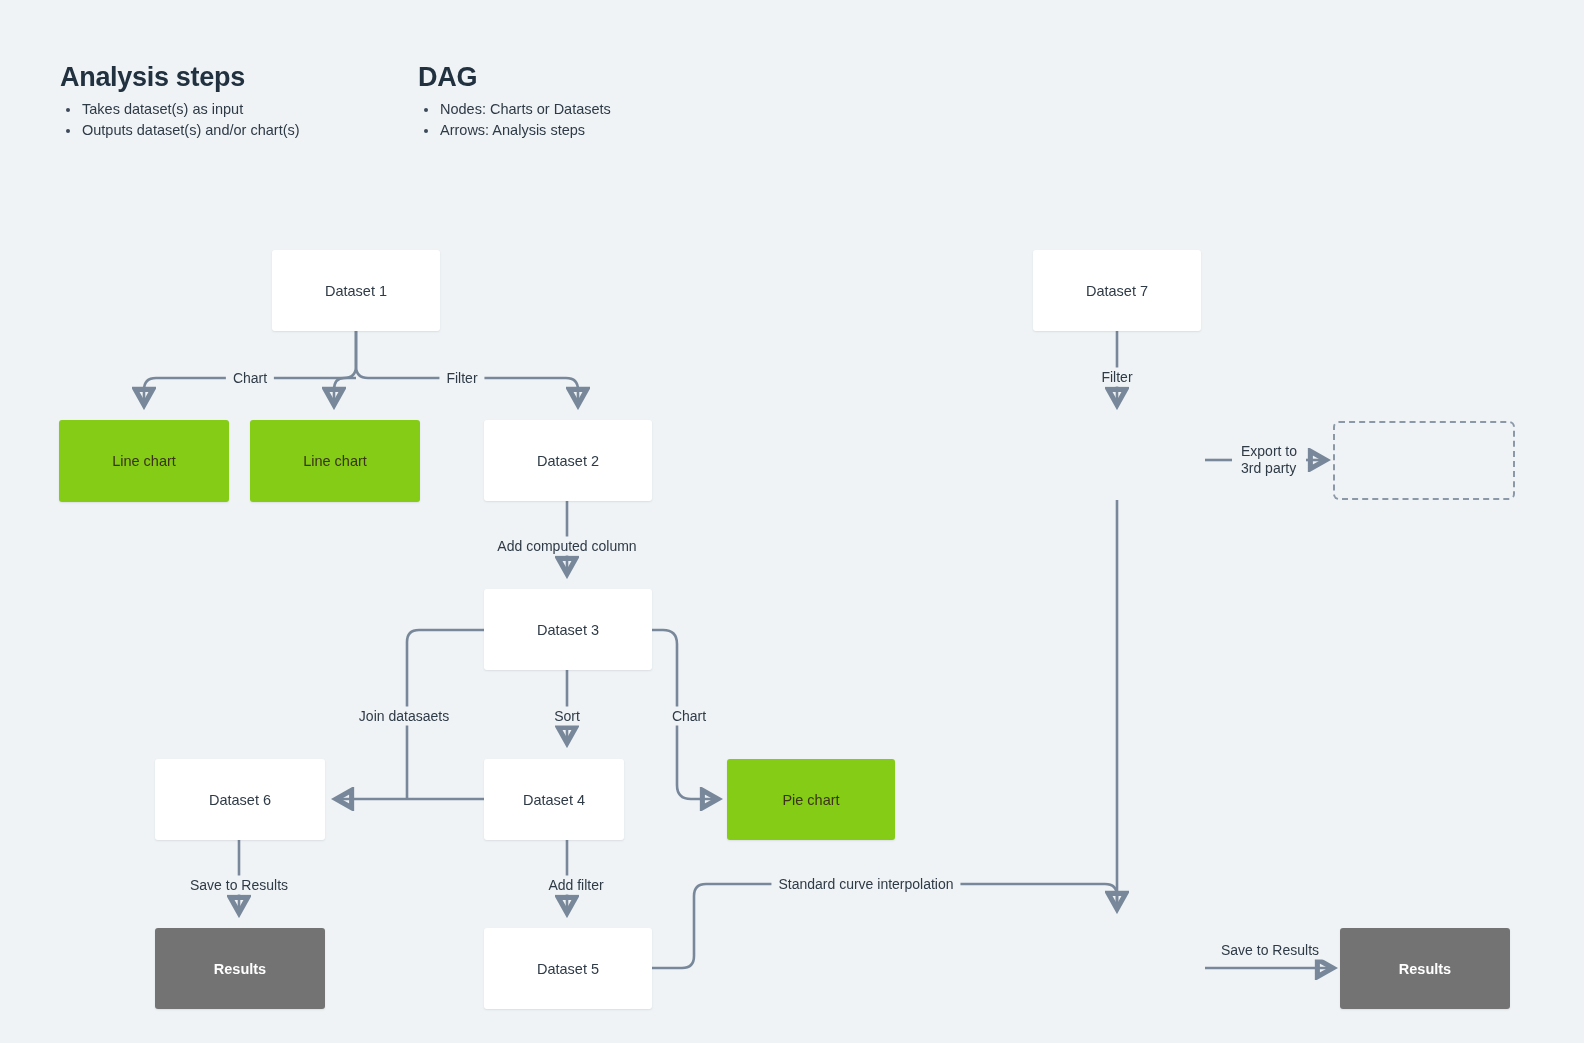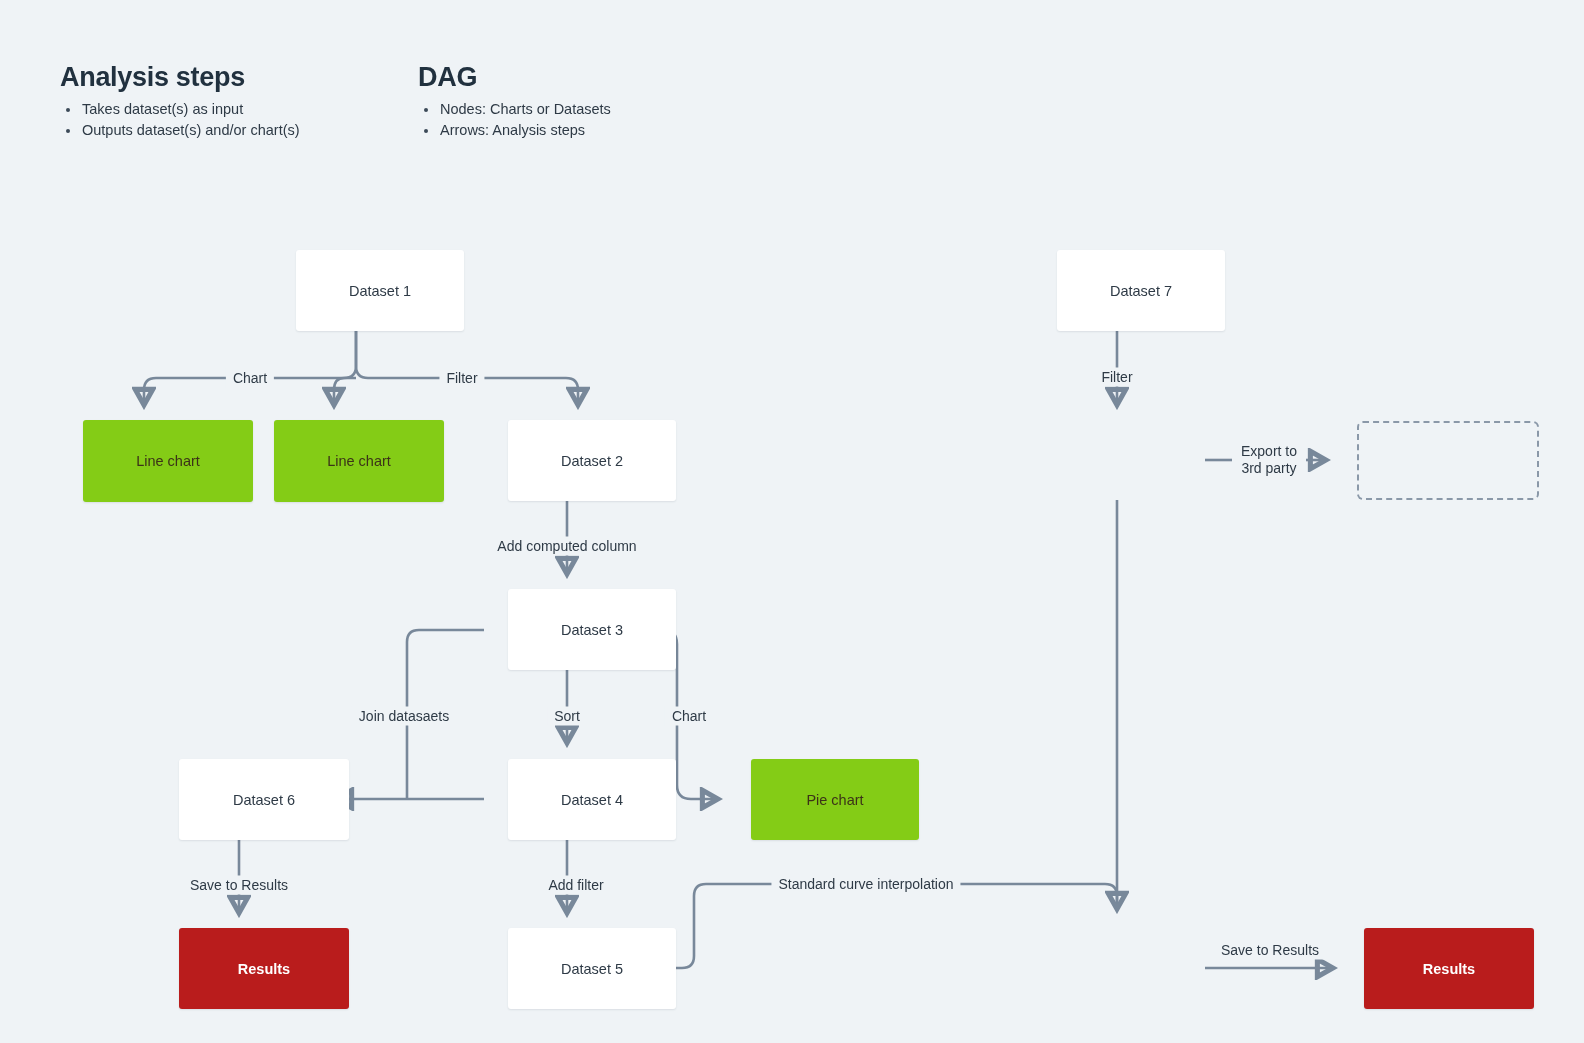--- a/index.html
+++ b/index.html
@@ -53,47 +53,46 @@
   
   .edge-label{
     position:absolute;
     background:#EFF3F6;
     font-size:14px;
     line-height:17px;
     color:#2E3A46;
     white-space:nowrap;
     padding:1px 7px;
     transform:translate(-50%,-50%);
-    text-align:center;
+    text-align:left;
   }
   .edge-label.two-line{line-height:17px;}
 
   
   .node{
     position:absolute;
     display:flex;
     align-items:center;
     justify-content:center;
     font-size:14.5px;
     border-radius:3px;
     box-sizing:border-box;
-    margin-left:24px;
   }
   .node.dataset{
     background:#FFFFFF;
     color:#2E3A46;
     box-shadow:0 1px 2px rgba(30,50,70,.10);
   }
   .node.chart{
     background:#84cc16;
     color:#3C3318;
     box-shadow:0 1px 2px rgba(30,50,70,.10);
   }
   .node.results{
-    background:#b91c1c;
+    background:#737373;
     color:#FFFFFF;
     font-weight:bold;
     box-shadow:0 1px 2px rgba(30,50,70,.10);
   }
   .node.placeholder{
     background:transparent;
     border:2px dashed #8A98A8;
     border-radius:6px;
     box-shadow:none;
   }
@@ -192,21 +191,21 @@
   </div>
 
   <div class="node dataset" style="left:484px;top:589px;width:168px;height:81px;">
     <span>Dataset 3</span>
   </div>
 
   <div class="node dataset" style="left:155px;top:759px;width:170px;height:81px;">
     <span>Dataset 6</span>
   </div>
 
-  <div class="node dataset" style="left:484px;top:759px;width:168px;height:81px;">
+  <div class="node dataset" style="left:484px;top:759px;width:140px;height:81px;">
     <span>Dataset 4</span>
   </div>
 
   <div class="node chart" style="left:727px;top:759px;width:168px;height:81px;">
     <span>Pie chart</span>
   </div>
 
   <div class="node results" style="left:155px;top:928px;width:170px;height:81px;">
     <span>Results</span>
   </div>

